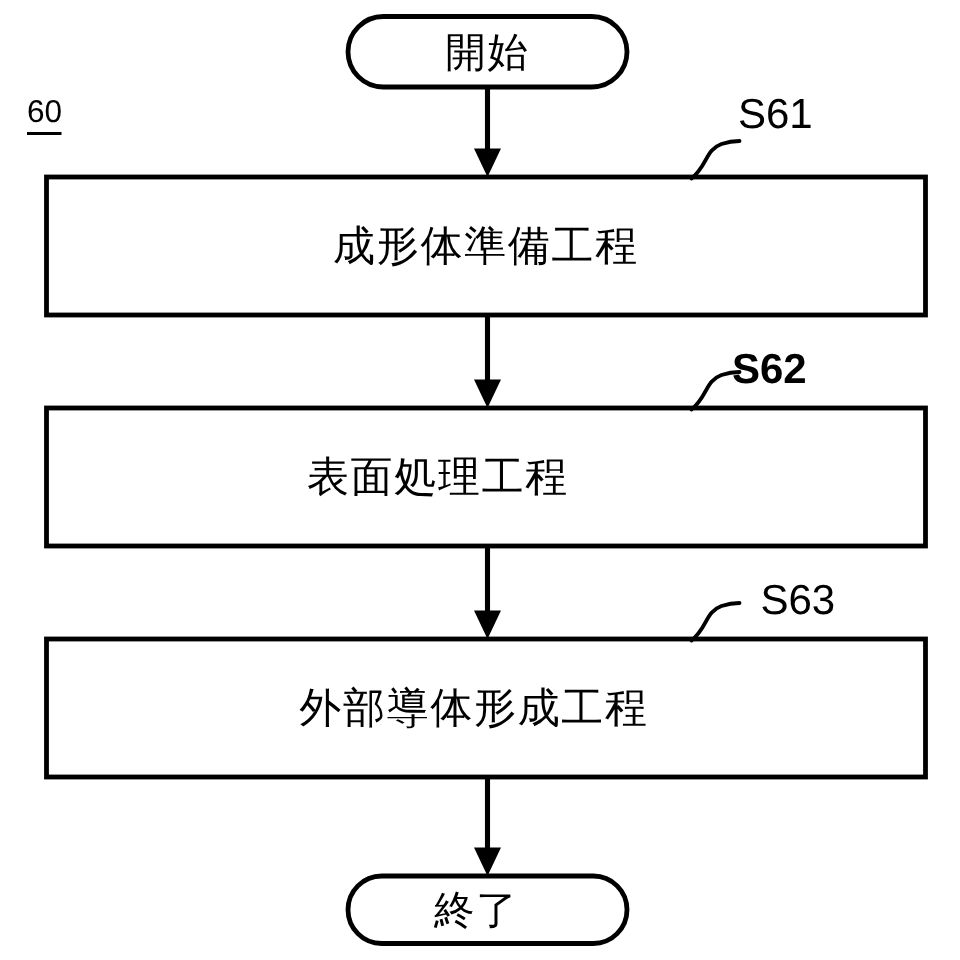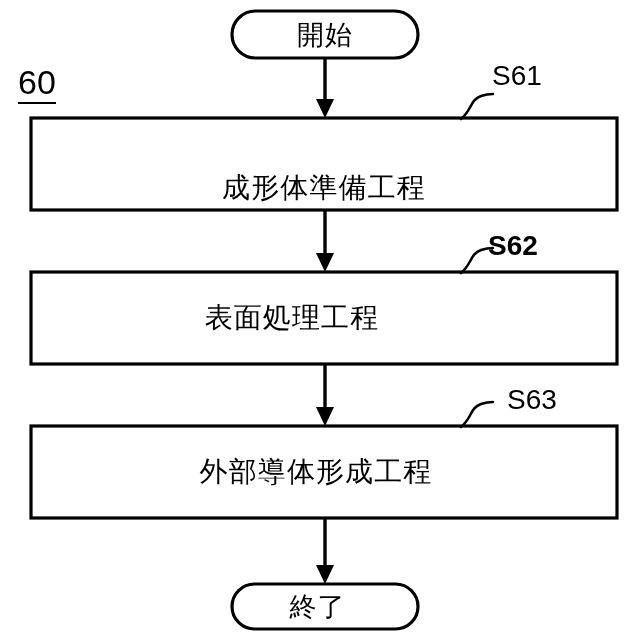--- a/index.html
+++ b/index.html
@@ -48,21 +48,21 @@
   .ref-label {
     position: absolute;
     font-family: "Liberation Sans", "DejaVu Sans", sans-serif;
     font-size: 28px;
     color: #000000;
     white-space: nowrap;
   }
   .fig-number {
     position: absolute;
     font-family: "Liberation Sans", "DejaVu Sans", sans-serif;
-    font-size: 34px;
+    font-size: 21px;
     color: #000000;
     border-bottom: 2.5px solid #000000;
     line-height: 1.12;
     padding-bottom: 1px;
     white-space: nowrap;
   }
 </style>
 </head>
 <body>
 
@@ -104,21 +104,21 @@
 
     <path d="M 461 119 C 472 110 470 100 481 96 C 487 94 490 94 493 94" fill="none" stroke="#000000" stroke-width="2.6" stroke-linecap="round"></path>
     <path d="M 461 273 C 472 264 470 254 481 250 C 487 248 490 248 493 248" fill="none" stroke="#000000" stroke-width="2.6" stroke-linecap="round"></path>
     <path d="M 461 427 C 472 418 470 408 481 404 C 487 402 490 402 493 402" fill="none" stroke="#000000" stroke-width="2.6" stroke-linecap="round"></path>
   </svg>
 
   <div class="fig-number" style="left:18px; top:63px;">60</div>
 
   <div class="node-label terminator-label" style="left:232px; top:11px; width:186px; height:47px;">開始</div>
 
-  <div class="node-label process-label" style="left:31px; top:118px; width:586px; height:92px;margin-top:24px;">成形体準備工程</div>
+  <div class="node-label process-label" style="left:31px; top:118px; width:586px; height:92px;">成形体準備工程</div>
 
   <div class="node-label process-label" style="left:31px; top:272px; width:522px; height:92px;">表面処理工程</div>
 
   <div class="node-label process-label" style="left:23px; top:426px; width:586px; height:92px;">外部導体形成工程</div>
 
   <div class="node-label terminator-label" style="left:232px; top:584px; width:171px; height:45px;">終了</div>
 
   <div class="ref-label" style="left:492px; top:60px;">S61</div>
 
   <div class="ref-label" style="left:488px; top:230px;font-weight:bold;">S62</div>

